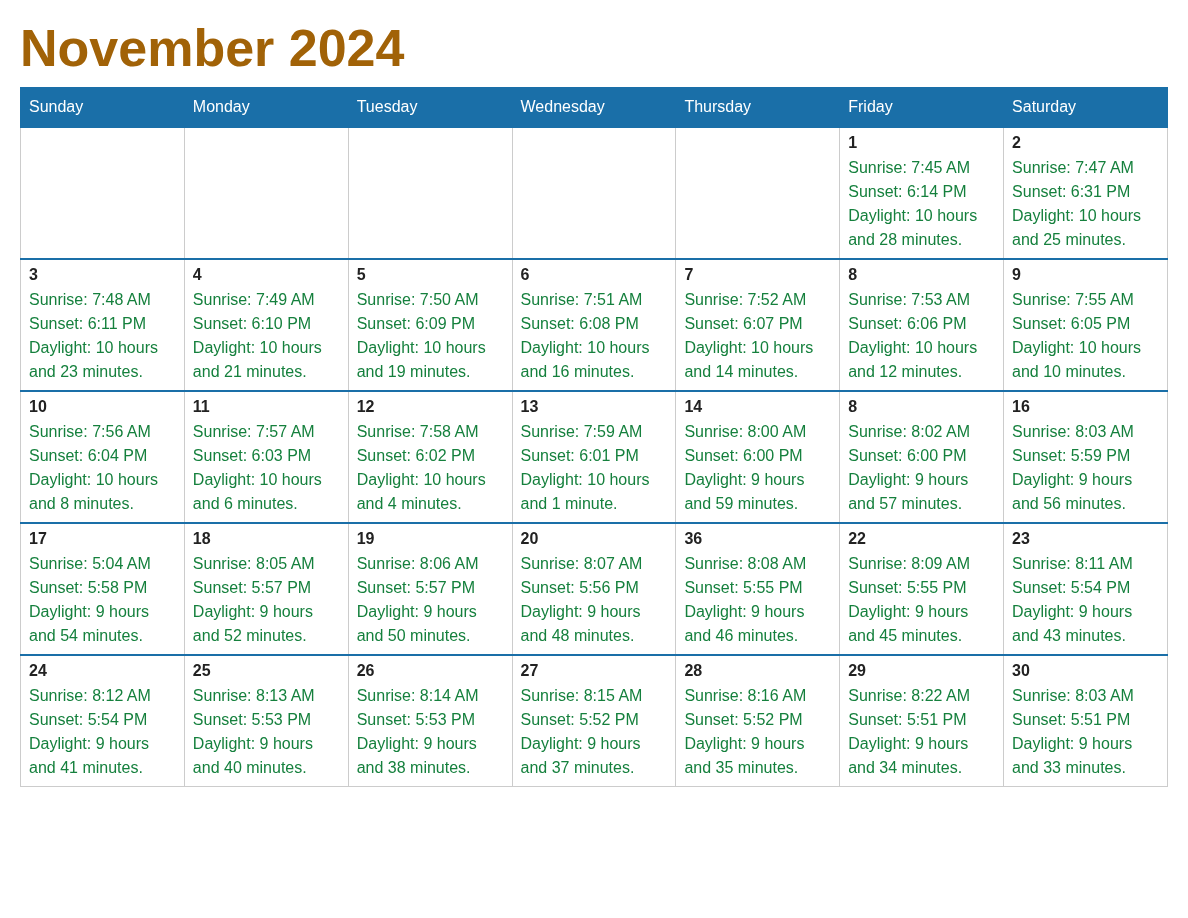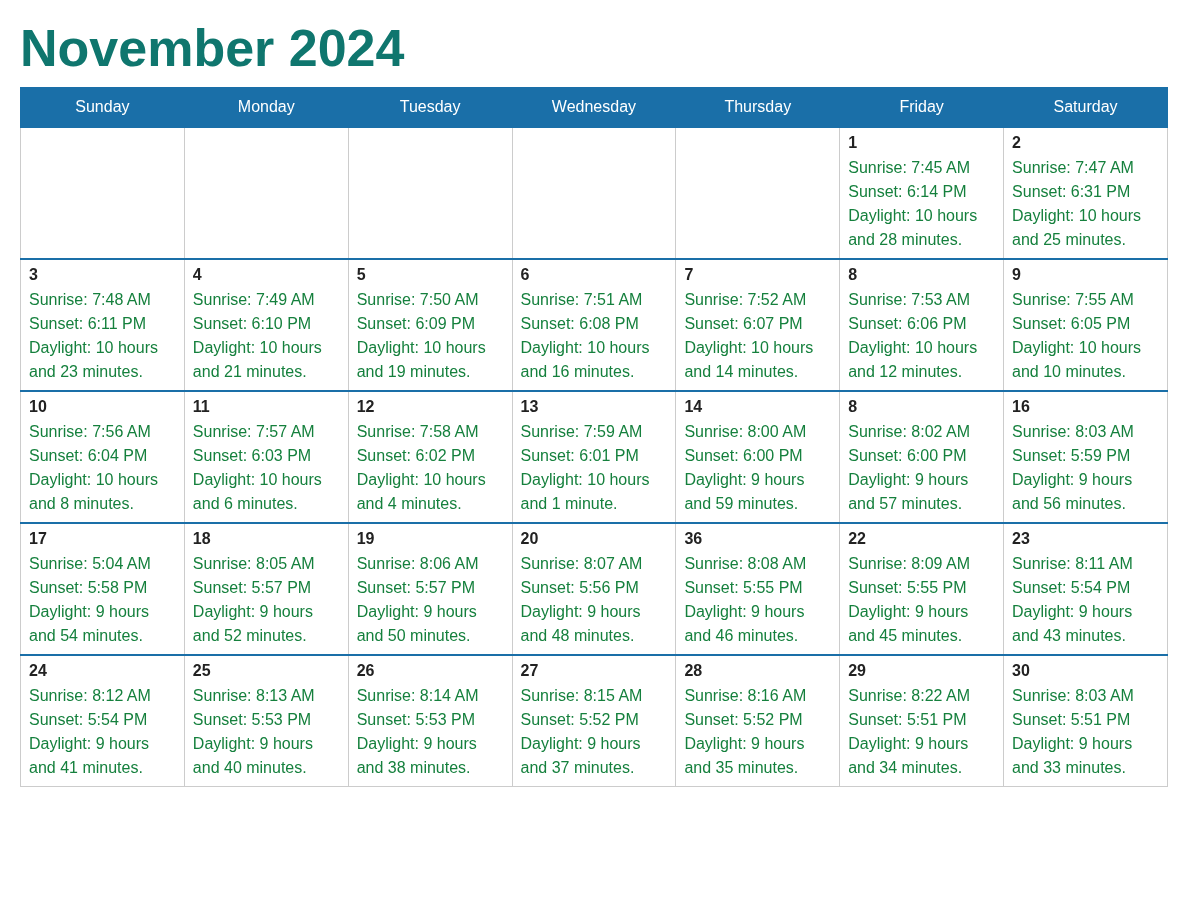--- a/index.html
+++ b/index.html
@@ -25,40 +25,40 @@
       color: #1a6fa8;
       font-size: 28px;
       font-weight: bold;
     }
     .title-block {
       text-align: right;
     }
     .main-title {
       font-size: 52px;
       font-weight: bold;
-      color: #0f766e;
+      color: #a16207;
       line-height: 1.1;
     }
     .subtitle {
       font-size: 20px;
       color: #333;
       margin-top: 4px;
     }
     .calendar {
       width: 100%;
       border-collapse: collapse;
       margin-top: 10px;
     }
     .calendar th {
       background-color: #1a6fa8;
       color: #fff;
       padding: 10px 8px;
       font-size: 16px;
       font-weight: normal;
-      text-align: center;
+      text-align: left;
       border: 1px solid #1a6fa8;
     }
     .calendar td {
       vertical-align: top;
       border: 1px solid #ccc;
       padding: 6px 8px;
       width: 14.28%;
       min-height: 110px;
       height: 110px;
     }

